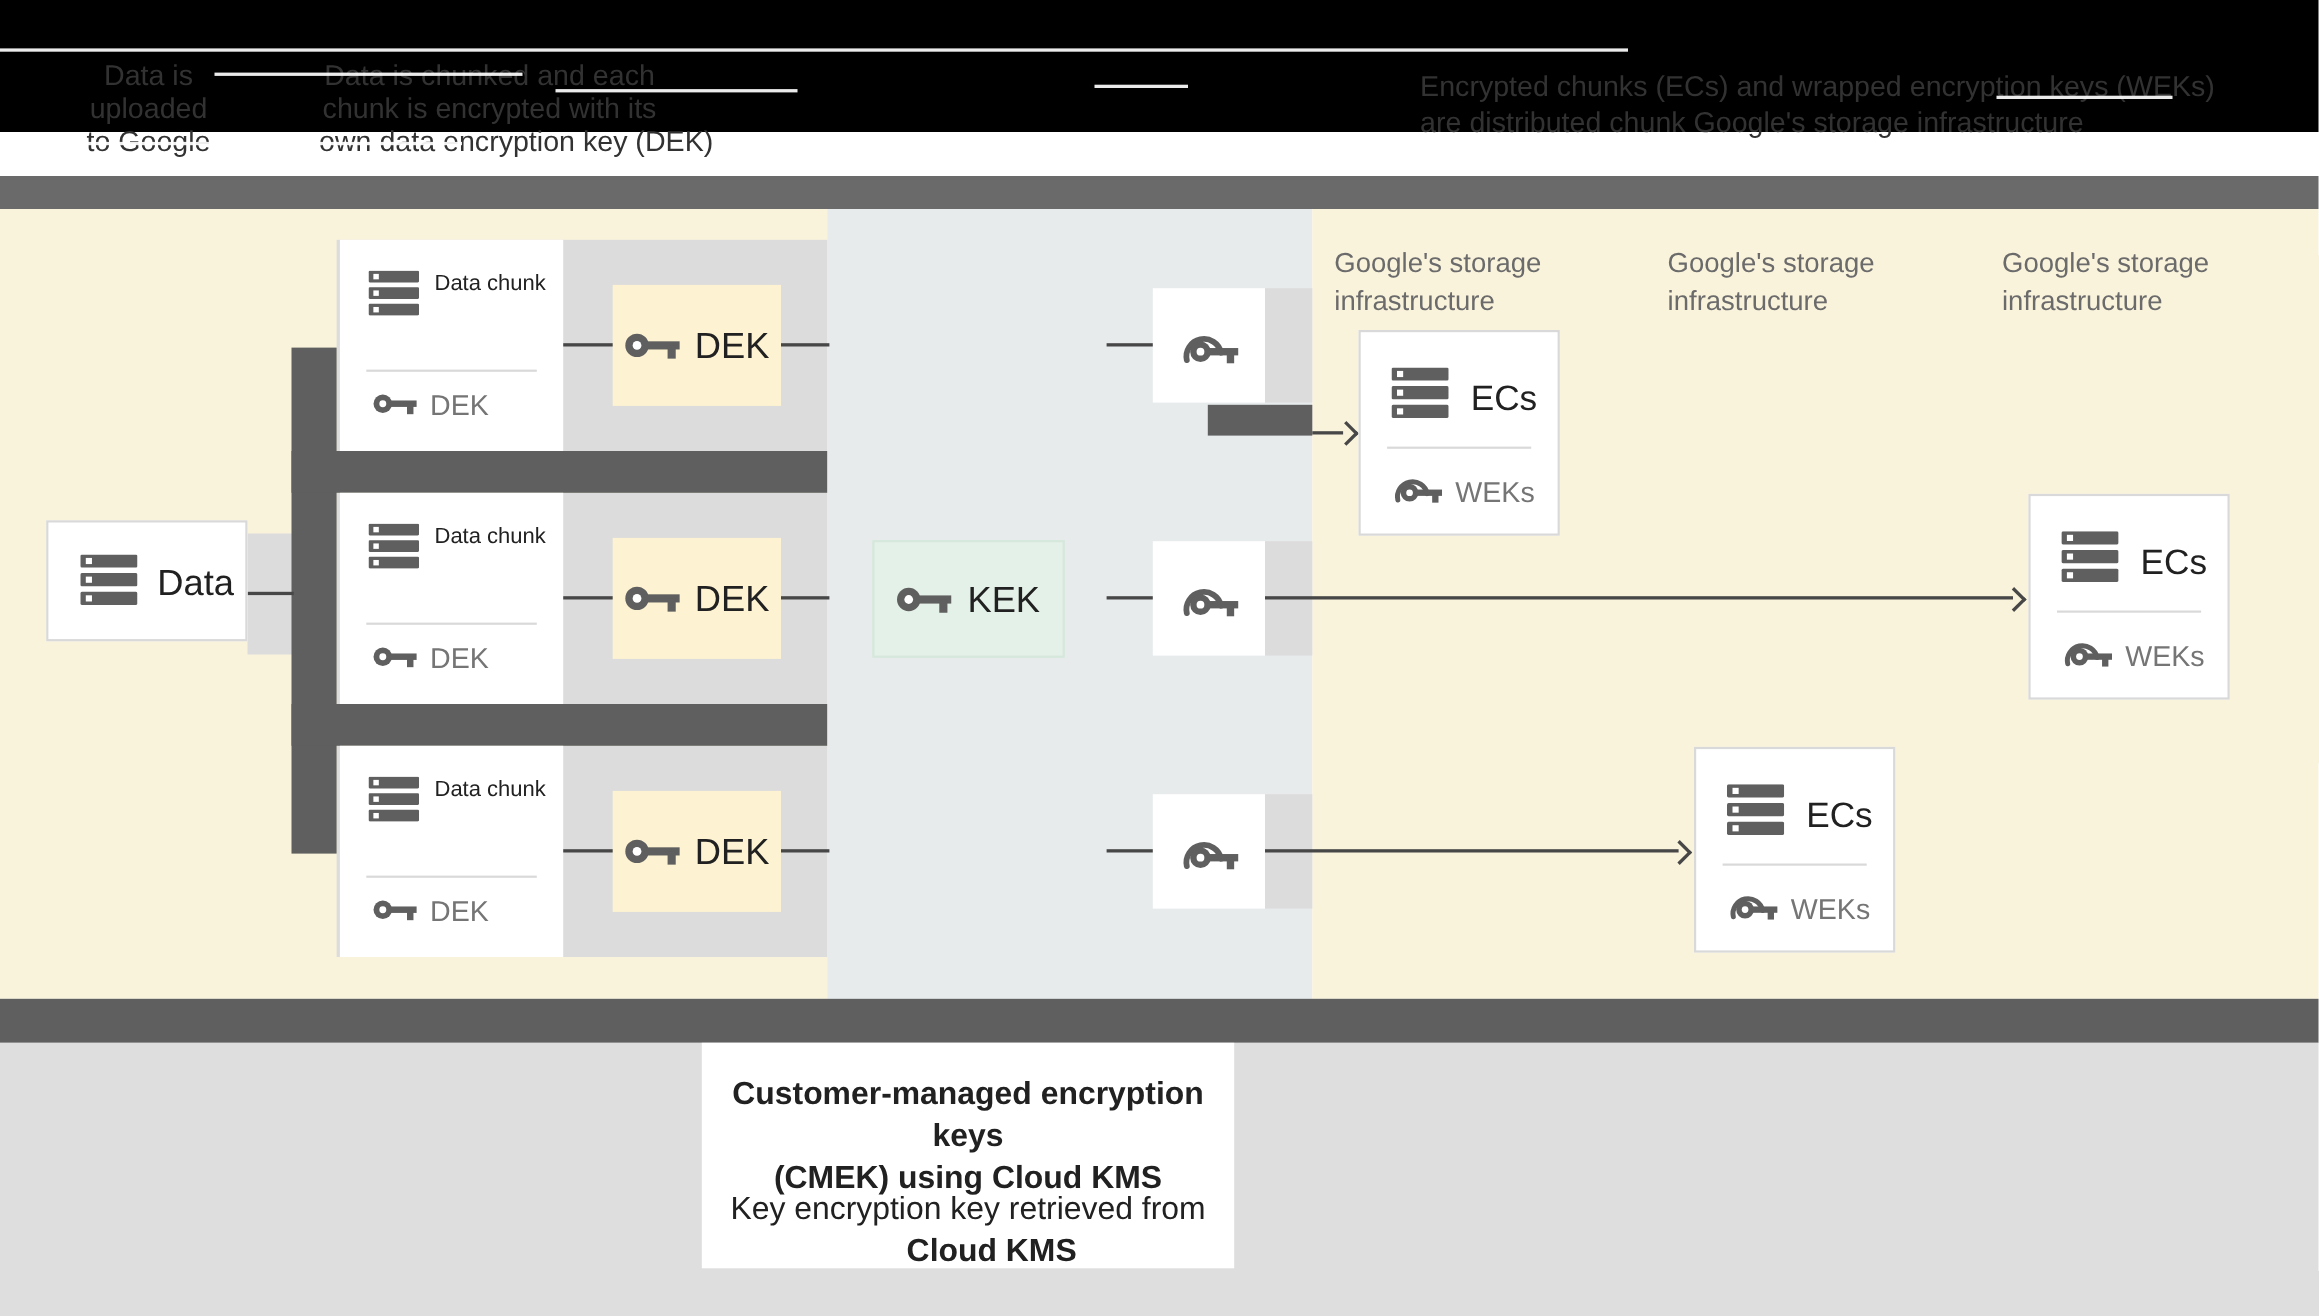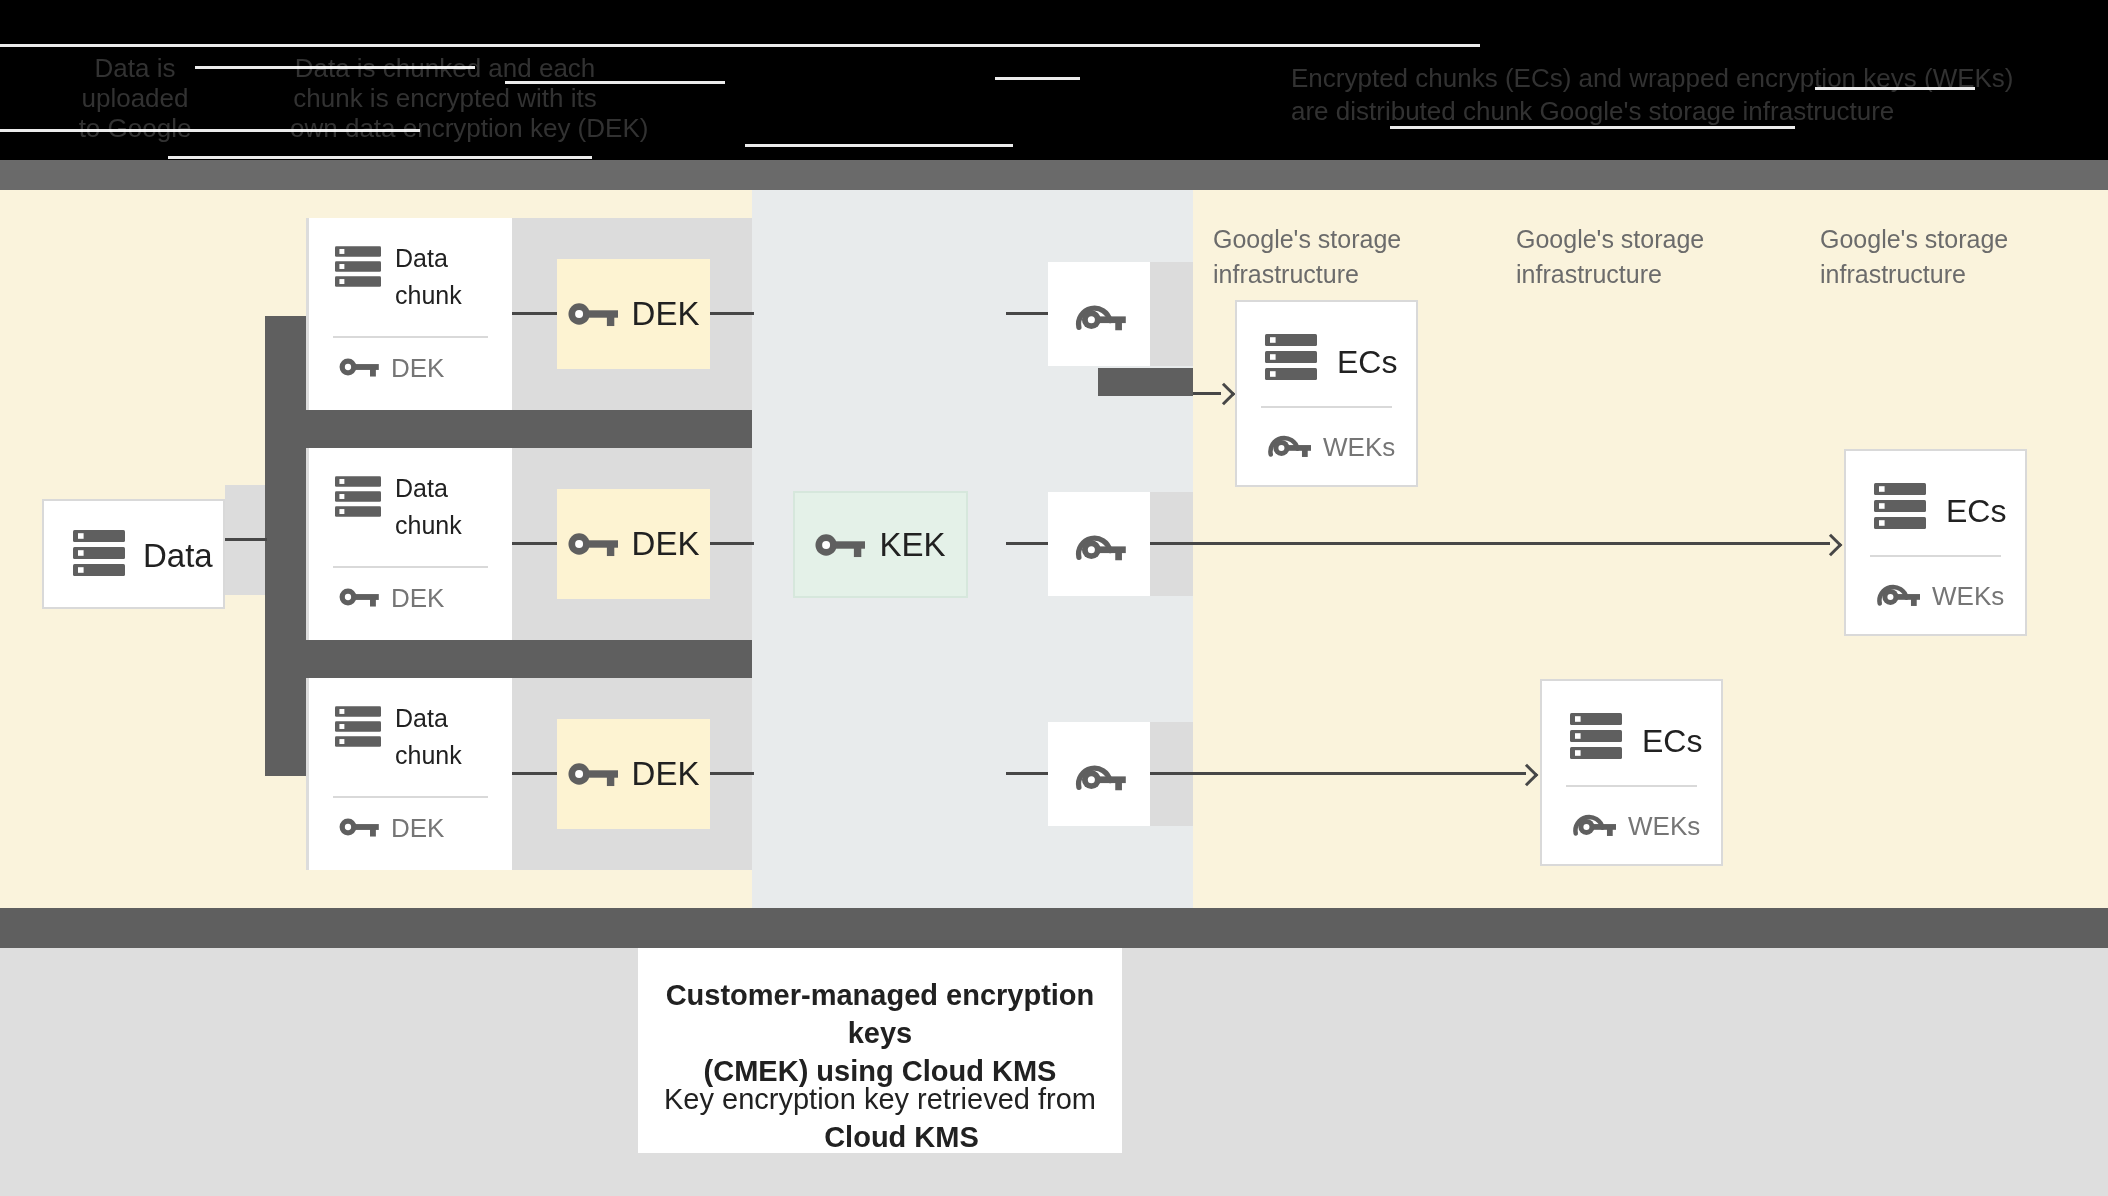--- a/index.html
+++ b/index.html
@@ -1,20 +1,20 @@
 <!DOCTYPE html>
 <html><head>
 <meta charset="utf-8">
 <style>
   html,body{margin:0;padding:0;background:#ffffff;}
   .canvas{position:relative;width:2108px;height:1196px;background:#ffffff;overflow:hidden;
           font-family:"Liberation Sans","DejaVu Sans",sans-serif;color:#212121;}
 
   
-  .header-black{position:absolute;left:0;top:0;width:2108px;height:190px;background:#000000;}
+  .header-black{position:absolute;left:0;top:0;width:2108px;height:120px;background:#000000;}
   .hcol{position:absolute;text-align:center;color:#323232;font-size:26px;line-height:30px;}
   .hcol .hline{white-space:nowrap;}
   .streak{position:absolute;height:3px;background:#ffffff;opacity:.92;}
   .gray-band{position:absolute;left:0;top:160px;width:2108px;height:30px;background:#6a6a6a;}
 
   
   .stage{position:absolute;left:0;top:190px;width:2108px;height:718px;}
   .region{position:absolute;top:0;height:718px;}
   .region.yellow{background:#faf3dc;}
   .region.kms{background:#e8ebec;}
@@ -27,21 +27,21 @@
 
   
   .wbox{position:absolute;background:#ffffff;}
   .bordered{border:2px solid #d9d9d9;box-sizing:border-box;}
   .dekbox{position:absolute;background:#fdf3d2;display:flex;align-items:center;justify-content:center;gap:14px;}
   .kekbox{position:absolute;background:#e4f1e8;border:2px solid #d6e7dc;box-sizing:border-box;
           display:flex;align-items:center;justify-content:center;gap:14px;}
   .keybox{position:absolute;background:#ffffff;display:flex;align-items:center;justify-content:center;}
 
   .biglabel{font-size:33px;color:#212121;}
-  .chunk-title{position:absolute;left:86px;top:22px;width:116px;font-size:25px;line-height:37px;color:#212121;}
+  .chunk-title{position:absolute;left:86px;top:22px;width:116px;font-size:20px;line-height:37px;color:#212121;}
   .divider{position:absolute;left:24px;right:24px;height:2px;background:#d9d9d9;}
   .mutedlabel{position:absolute;font-size:26px;color:#757575;}
 
   .storage-label{position:absolute;width:230px;font-size:25px;line-height:35px;color:#6b6b6b;}
 
   .icon{display:inline-block;line-height:0;}
   .icon svg{display:block;width:100%;height:100%;}
   .abs{position:absolute;}
 
   
@@ -109,21 +109,21 @@
     <div class="hline-conn" style="left:710px;top:352px;width:44px;"></div>
     <div class="hline-conn" style="left:710px;top:582px;width:44px;"></div>
     <div class="hline-conn" style="left:1006px;top:122px;width:44px;"></div>
     <div class="hline-conn" style="left:1006px;top:352px;width:44px;"></div>
     <div class="hline-conn" style="left:1006px;top:582px;width:44px;"></div>
 
     <div class="storage-label" style="left:1213px;top:32px;">Google's storage infrastructure</div>
     <div class="storage-label" style="left:1516px;top:32px;">Google's storage infrastructure</div>
     <div class="storage-label" style="left:1820px;top:32px;">Google's storage infrastructure</div>
 
-    <div class="wbox bordered" style="left:42px;top:309px;width:183px;height:110px;">
+    <div class="wbox bordered" style="left:42px;top:283px;width:183px;height:110px;">
       <span class="icon abs" style="left:29px;top:29px;width:52px;height:46px;">
           <svg viewBox="0 0 52 46">
             <g fill="#5f5f5f">
               <rect x="0" y="0" width="52" height="12" rx="1.5"></rect>
               <rect x="0" y="17" width="52" height="12" rx="1.5"></rect>
               <rect x="0" y="34" width="52" height="12" rx="1.5"></rect>
             </g>
             <g fill="#ffffff">
               <rect x="5" y="3.2" width="5.6" height="5.6"></rect>
               <rect x="5" y="20.2" width="5.6" height="5.6"></rect>

